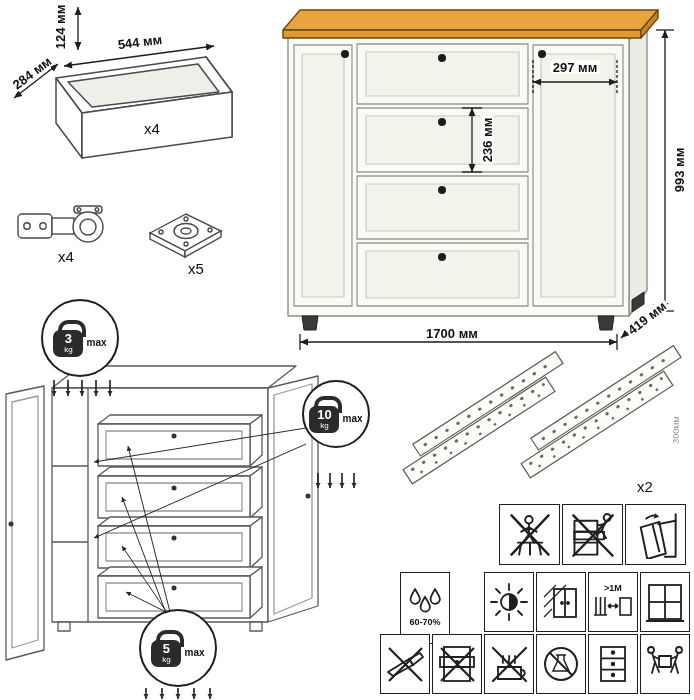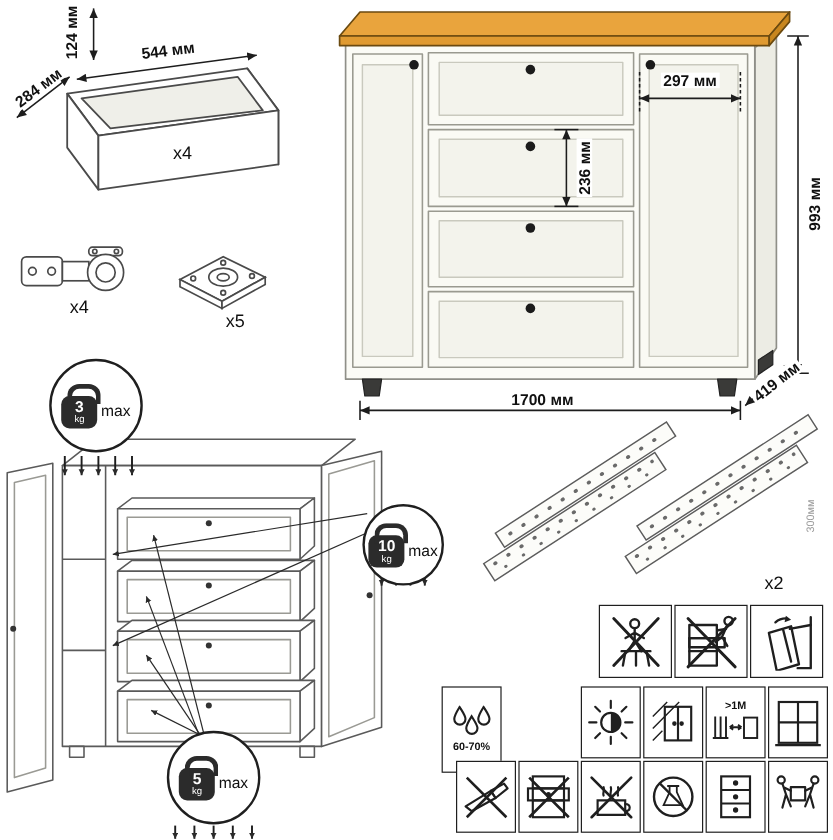--- a/index.html
+++ b/index.html
@@ -12,21 +12,21 @@
          transform:translate(-50%,-50%)}
   .badge{position:absolute;border:2.5px solid #1f1f1f;border-radius:50%;background:#fff;
          display:flex;align-items:center;justify-content:center;gap:3px}
   .kb{position:relative;width:30px;height:27px;background:#2b2b2b;border-radius:7px;
       display:flex;flex-direction:column;align-items:center;justify-content:center;
       color:#fff;margin-top:11px}
   .kb::before{content:"";position:absolute;top:-10px;left:5px;width:20px;height:13px;
       border:4.5px solid #2b2b2b;border-bottom:none;border-radius:10px 10px 0 0}
   .kb-val{font-size:13px;font-weight:700;line-height:1}
   .kb-unit{font-size:8px;font-weight:400;line-height:1.2}
-  .kb-max{font-size:13px;font-weight:400;color:#111;margin-top:8px}
+  .kb-max{font-size:10px;font-weight:700;color:#111;margin-top:8px}
   .cell{position:absolute;background:#fff;border:1.6px solid #1f1f1f;
         display:flex;flex-direction:column;align-items:center;justify-content:center;gap:1px}
   .cell svg{display:block}
   .ctext{font-weight:700;font-size:9px;color:#101010;line-height:1.1;white-space:nowrap}
 </style>
 </head>
 <body>
 
 <div id="sheet">
 
@@ -226,21 +226,21 @@
 <div class="count" style="left:645px;top:486px">x2</div>
 <div class="dim" style="left:676px;top:430px;transform:translate(-50%,-50%) rotate(-90deg);font-size:9px;font-weight:400;color:#9a9a9a;background:transparent">300мм</div>
 
 <div class="badge" style="left:41px;top:299px;width:78px;height:78px">
   <div class="kb">
     <div class="kb-val">3</div>
     <div class="kb-unit">kg</div>
   </div>
   <div class="kb-max">max</div>
 </div>
-<div class="badge" style="left:302px;top:420px;width:68px;height:68px">
+<div class="badge" style="left:302px;top:380px;width:68px;height:68px">
   <div class="kb">
     <div class="kb-val">10</div>
     <div class="kb-unit">kg</div>
   </div>
   <div class="kb-max">max</div>
 </div>
 <div class="badge" style="left:139px;top:609px;width:78px;height:78px">
   <div class="kb">
     <div class="kb-val">5</div>
     <div class="kb-unit">kg</div>
@@ -276,21 +276,21 @@
       <path d="M40,3 L40,42 M40,42 L30,42"></path>
       <polygon points="8,15 25,10 31,39 14,44"></polygon>
       <path d="M19,13 L25,37"></path>
       <path d="M24,12 L40,9"></path>
       <path d="M13,7 A12,12 0 0 1 21,4"></path>
       <path d="M21,2 L25,5 L20,7 Z" fill="#1f1f1f" stroke="none"></path>
     </g>
   </svg>
 </div>
 
-<div class="cell" style="left:368px;top:572px;width:50px;height:72px">
+<div class="cell" style="left:400px;top:572px;width:50px;height:72px">
   <svg width="40" height="29" viewBox="0 0 36 26">
     <g stroke="#1f1f1f" stroke-width="1.6" fill="none">
       <path d="M9,1 C6.5,5 5,7.5 5,10 a4.2,4.2 0 0 0 8.4,0 C13.4,7.5 11.5,5 9,1 Z"></path>
       <path d="M27,1 C24.5,5 23,7.5 23,10 a4.2,4.2 0 0 0 8.4,0 C31.4,7.5 29.5,5 27,1 Z"></path>
       <path d="M18,8 C15.5,12 14,14.5 14,17 a4.2,4.2 0 0 0 8.4,0 C22.4,14.5 20.5,12 18,8 Z"></path>
     </g>
   </svg>
   <div class="ctext">60-70%</div>
 </div>
 <div class="cell" style="left:484px;top:572px;width:50px;height:60px">

